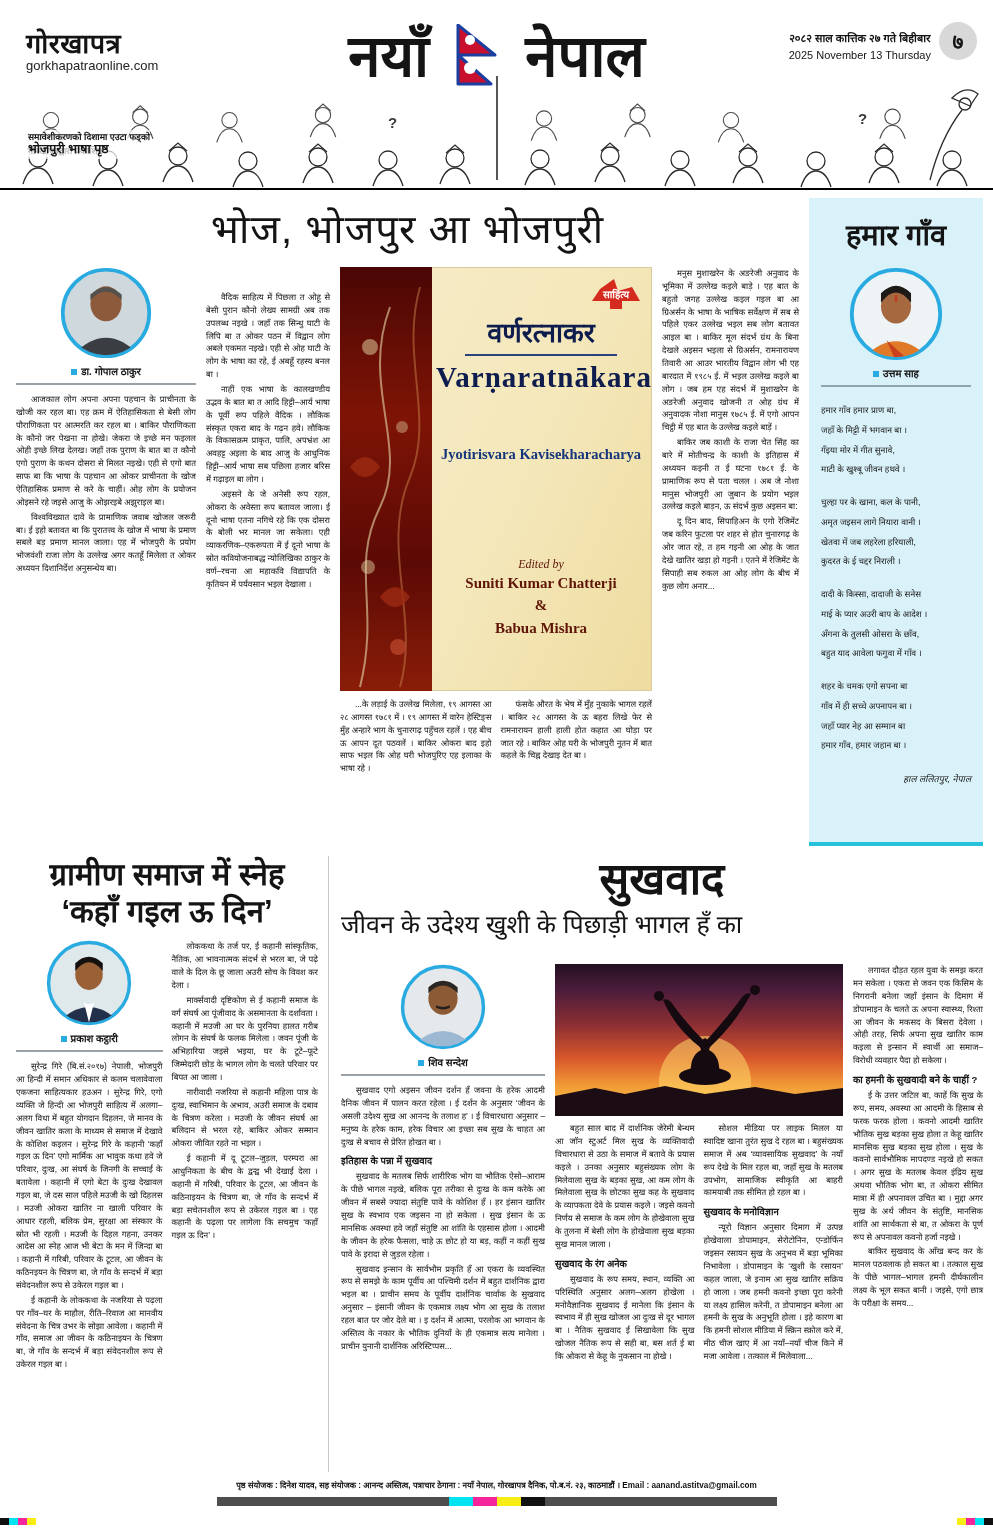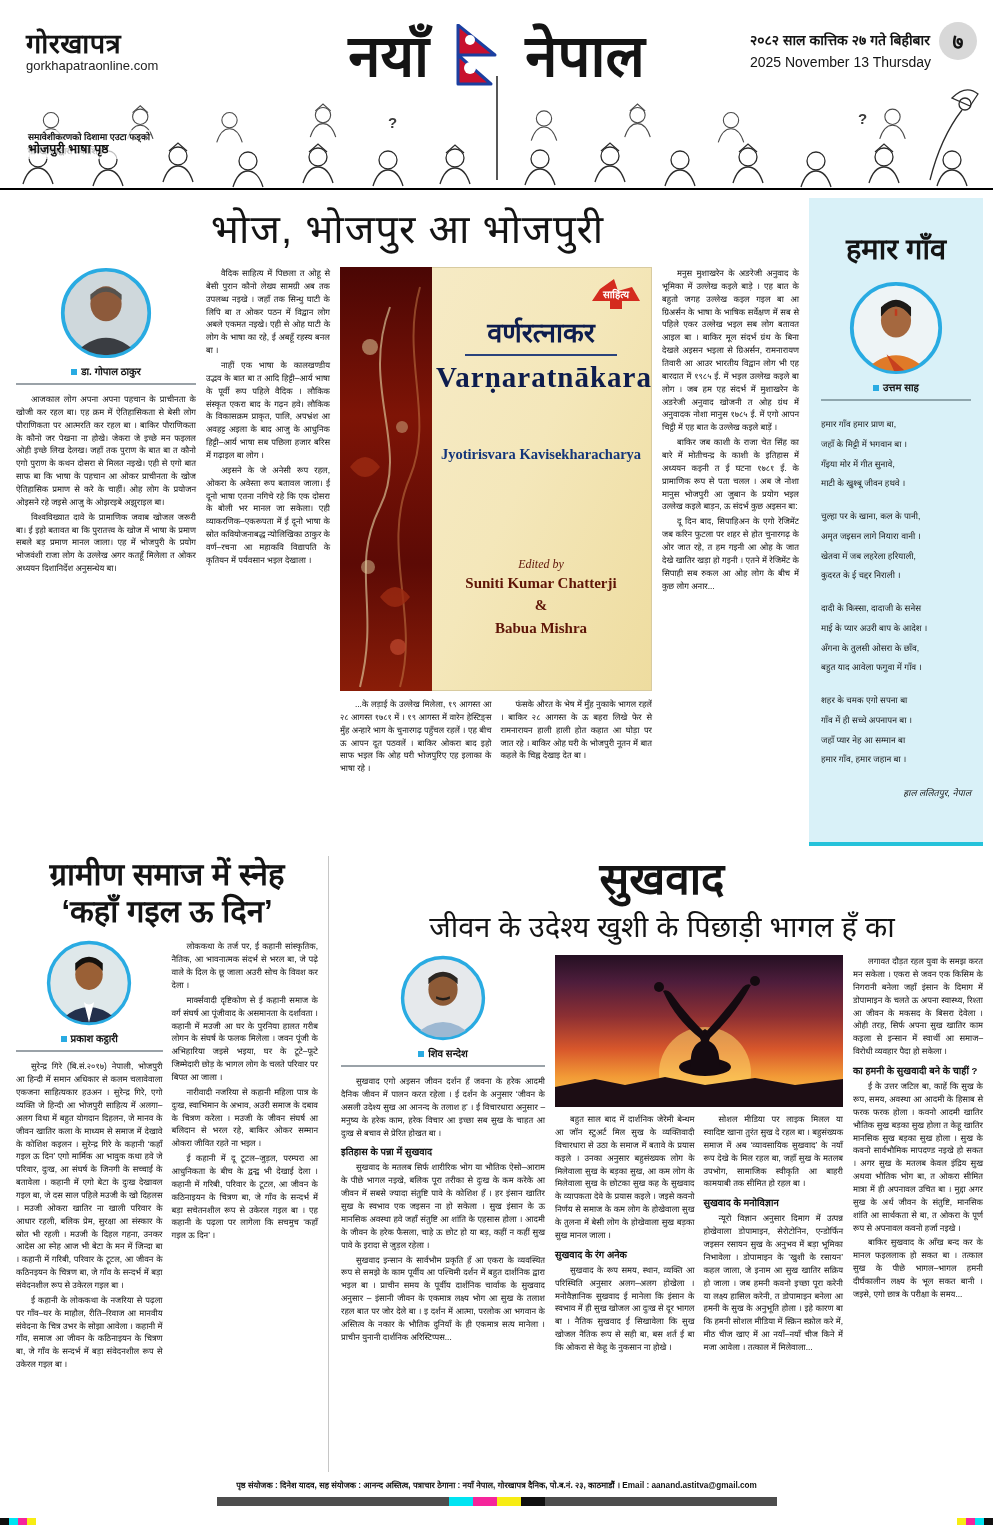--- a/index.html
+++ b/index.html
@@ -6,21 +6,21 @@
   .page{width:993px;height:1531px;position:relative;background:#fff;margin:0 auto;
         font-family:"Liberation Sans","DejaVu Sans",sans-serif;color:#141414;overflow:hidden;}
   
   header{position:relative;height:188px;border-bottom:2px solid #000;}
   .brand{position:absolute;left:26px;top:24px;font-size:27px;font-weight:bold;letter-spacing:.5px;}
   .brand-url{position:absolute;left:26px;top:58px;font-size:13px;color:#222;}
   .tagline{position:absolute;left:28px;top:100px;font-size:9px;font-weight:bold;line-height:1.6;z-index:3;background:rgba(255,255,255,.7);margin-top:30px;}
   .page-label{position:absolute;left:28px;top:140px;font-size:12.5px;font-weight:bold;z-index:3;background:rgba(255,255,255,.7);}
   .mast-title{position:absolute;left:0;right:0;top:14px;text-align:center;font-size:58px;font-weight:bold;z-index:2;}
   .mast-title .flag{display:inline-block;vertical-align:-10px;margin:0 10px;}
-  .date-block{position:absolute;right:62px;top:30px;text-align:left;font-size:14px;line-height:1.55;}
+  .date-block{position:absolute;right:62px;top:30px;text-align:center;font-size:11px;line-height:1.55;}
   .date-np{font-weight:bold;}
   .page-num{position:absolute;right:16px;top:22px;width:38px;height:38px;border-radius:50%;background:#d8d8d8;
             display:flex;align-items:center;justify-content:center;font-size:21px;font-weight:bold;}
   .crowd{position:absolute;left:0;right:0;bottom:0;height:112px;z-index:1;}
   
   .para{font-size:8.3px;line-height:1.55;text-align:justify;text-indent:15px;margin:0 0 2px 0;}
   .subhead{font-size:9.6px;font-weight:bold;margin:6px 0 3px 0;}
   
   .acard{text-align:center;margin:0 auto 8px auto;}
   .avatar{display:block;margin:0 auto;}
@@ -28,57 +28,57 @@
   .aname .bullet{display:inline-block;width:6px;height:6px;background:#29abe2;margin-right:4px;}
   .acard .rule{border-bottom:2px solid #9aa2a8;margin-top:4px;}
   
   .lead-section{display:flex;gap:10px;padding:8px 10px 0 16px;height:660px;box-sizing:border-box;overflow:hidden;}
   .lead-main{flex:1;min-width:0;}
   .lead-head{text-align:center;margin:2px 0 12px 0;}
   .kicker{font-size:40px;font-weight:500;letter-spacing:1px;}
   .headline{font-size:46px;font-weight:800;margin-top:4px;}
   .lead-cols{display:flex;gap:10px;}
   .colA{width:180px;flex:none;}
-  .colB{width:124px;flex:none;}
+  .colB{width:124px;flex:none;margin-top:24px;}
   .centerCol{width:312px;flex:none;}
   .colC{flex:1;min-width:0;}
   .under-book{display:flex;gap:9px;margin-top:7px;}
   .under-book>div{flex:1;min-width:0;}
   
   .book{position:relative;height:424px;background:linear-gradient(115deg,#f7ecca 0%,#f4e7ba 55%,#eedc9f 100%);
         box-shadow:0 0 0 1px #d8cba0 inset;overflow:hidden;padding-left:19px;}
   .book-strip{position:absolute;left:0;top:0;bottom:0;width:92px;
         background:linear-gradient(180deg,#4a0604 0%,#7e1406 35%,#5c0a05 70%,#8a1d08 100%);}
   .book-body{position:absolute;left:96px;right:6px;top:0;bottom:0;text-align:center;}
   .bk-logo{position:absolute;right:8px;top:8px;}
   .bk-title-dev{margin-top:46px;font-size:27px;font-weight:bold;color:#0e1d4e;}
   .bk-rule{width:72%;border-top:2px solid #2a437c;margin:4px auto 5px auto;}
   .bk-title-rom{font-family:"Liberation Serif","DejaVu Serif",serif;font-size:29px;font-weight:bold;color:#0e1d4e;letter-spacing:1px;}
   .bk-author{margin-top:52px;font-family:Liberation Serif, serif;font-size:14.5px;font-weight:bold;color:#13357a;}
   .bk-edited{position:absolute;left:0;right:0;bottom:52px;font-family:"Liberation Serif","DejaVu Serif",serif;color:#5e1407;}
   .bk-edited .eb{font-style:italic;font-size:12px;}
   .bk-edited .en{font-size:15px;font-weight:bold;line-height:1.5;}
   
   .village{width:174px;flex:none;background:#d9f1f8;border-bottom:4px solid #25c2da;
-           padding:30px 12px 10px 12px;box-sizing:border-box;height:648px;}
+           padding:16px 12px 10px 12px;box-sizing:border-box;height:648px;}
   .v-title{text-align:center;font-size:29px;font-weight:600;margin-bottom:14px;}
   .v-card .rule{border-bottom:2px solid #8fa6ad;}
   .v-poem{margin-top:14px;}
   .v-stanza{margin-bottom:13px;}
   .pline{font-size:8.6px;line-height:2.3;white-space:nowrap;overflow:hidden;}
   .v-signoff{text-align:right;font-size:9px;font-style:italic;margin-top:16px;}
   
   .bottom-section{display:flex;gap:10px;padding:6px 10px 0 16px;height:622px;box-sizing:border-box;overflow:hidden;}
   .rural{width:302px;flex:none;}
   .rural-head{text-align:center;font-size:31px;font-weight:600;line-height:1.2;}
   .rural-body{display:flex;gap:9px;margin-top:10px;}
   .rural-body>div{flex:1;min-width:0;}
   .sukhvad{flex:1;min-width:0;border-left:1px solid #c6c6c6;padding-left:12px;}
   .s-head{text-align:center;font-size:44px;font-weight:800;line-height:1.05;}
-  .s-sub{text-align:center;font-size:29px;font-weight:500;margin:4px 0 10px 0;}
+  .s-sub{font-size:25px;font-weight:500;margin:4px 0 24px 0;}
   .s-body{display:flex;gap:10px;}
   .s-col1{width:204px;flex:none;}
   .s-mid{width:288px;flex:none;}
   .s-midcols{display:flex;gap:9px;margin-top:6px;}
   .s-midcols>div{flex:1;min-width:0;}
   .s-col4{flex:1;min-width:0;}
   .medimg{position:relative;height:152px;overflow:hidden;
      background:linear-gradient(180deg,#241022 0%,#4e1d3c 18%,#8c2f33 40%,#d8572b 62%,#f29a36 80%,#f7cf52 100%);}
   
   footer{position:absolute;left:0;right:0;bottom:0;height:56px;}
@@ -427,21 +427,21 @@
           </div>
         </div>
 
         <div class="s-col4">
           <div>
               <p class="para">लगावत दौड़त रहल युवा के समझ करत मन सकेला । एकरा से जवन एक किसिम के निगरानी बनेला जहाँ इंसान के दिमाग में डोपामाइन के चलते ऊ अपना स्वास्थ्य, रिश्ता आ जीवन के मकसद के बिसरा देवेला । ओही तरह, सिर्फ अपना सुख खातिर काम कइला से इन्सान में स्वार्थी आ समाज–विरोधी व्यवहार पैदा हो सकेला ।</p>
             </div>
           <div class="subhead">का हमनी के सुखवादी बने के चाहीं ?</div>
           <div>
               <p class="para">ई के उत्तर जटिल बा, काहें कि सुख के रूप, समय, अवस्था आ आदमी के हिसाब से फरक फरक होला । कवनो आदमी खातिर भौतिक सुख बड़का सुख होला त केहू खातिर मानसिक सुख बड़का सुख होला । सुख के कवनो सार्वभौमिक मापदण्ड नइखे हो सकत । अगर सुख के मतलब केवल इंद्रिय सुख अथवा भौतिक भोग बा, त ओकरा सीमित मात्रा में ही अपनावल उचित बा । मुद्दा अगर सुख के अर्थ जीवन के संतुष्टि, मानसिक शांति आ सार्थकता से बा, त ओकरा के पूर्ण रूप से अपनावल कवनो हर्जा नइखे ।</p>
-              <p class="para">बाकिर सुखवाद के आँख बन्द कर के मानल फइललाक हो सकत बा । तत्काल सुख के पीछे भागल–भागल हमनी दीर्घकालीन लक्ष्य के भूल सकत बानी । जइसे, एगो छात्र के परीक्षा के समय...</p>
+              <p class="para">बाकिर सुखवाद के आँख बन्द कर के मानल पठवलाक हो सकत बा । तत्काल सुख के पीछे भागल–भागल हमनी दीर्घकालीन लक्ष्य के भूल सकत बानी । जइसे, एगो छात्र के परीक्षा के समय...</p>
             </div>
         </div>
       </div>
     </article>
   </section>
 
   <footer>
     <div class="f-line">पृष्ठ संयोजक : दिनेश यादव, सह संयोजक : आनन्द अस्तित्व, पत्राचार ठेगाना : नयाँ नेपाल, गोरखापत्र दैनिक, पो.ब.नं. २३, काठमाडौं । Email : aanand.astitva@gmail.com</div>
     <div class="regbar">
       <span class="sw-c"></span>

